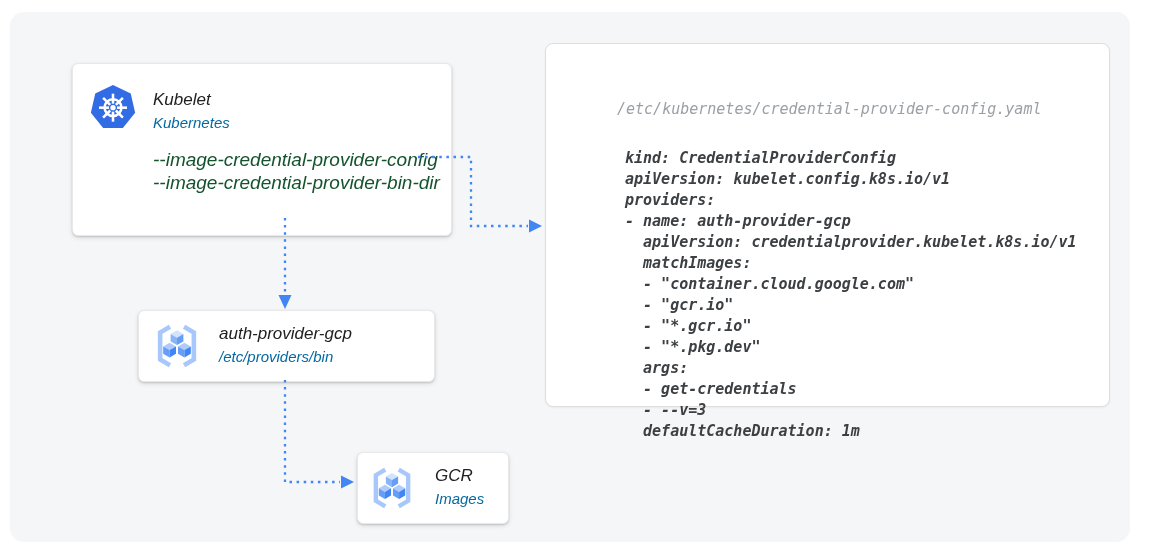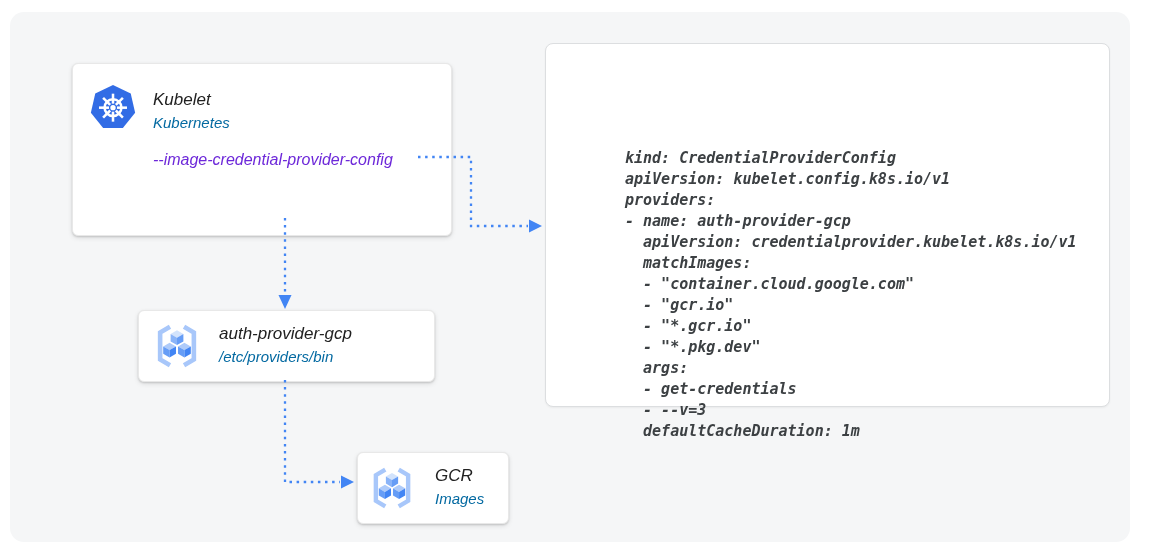--- a/index.html
+++ b/index.html
@@ -15,21 +15,21 @@
   .k8s-icon{left:16px;top:19px;width:48px;height:48px;}
   .auth-icon{left:15px;top:12px;width:46px;height:46px;}
   .gcr-icon{left:12px;top:13px;width:44px;height:44px;}
   .txt-col{position:absolute;font-style:italic;}
   .kubelet-col{left:80px;top:24px;}
   .auth-col{left:80px;top:11px;}
   .gcr-col{left:77px;top:11px;}
   .card-title{font-size:17px;line-height:24px;color:#212121;}
   .card-subtitle{font-size:15px;line-height:22px;color:#0369a1;}
   .flags-col{left:80px;top:84px;}
-  .flag-line{font-size:16px;line-height:23px;color:#6d28d9;}
+  .flag-line{font-size:19px;line-height:23px;color:#14532d;}
   .code-panel{position:absolute;left:545px;top:43px;width:565px;height:364px;background:#ffffff;
               border:1px solid #dcdee0;border-radius:8px;box-sizing:border-box;
               box-shadow:0 1px 2px rgba(0,0,0,.05);}
   .code-title{position:absolute;left:71px;top:55px;font-family:"DejaVu Sans Mono",monospace;
               font-style:italic;font-size:15px;line-height:21px;color:#9aa0a6;white-space:pre;}
   .code-body{position:absolute;left:71px;top:96px;margin:8px;font-family:"DejaVu Sans Mono",monospace;
              font-style:italic;font-weight:bold;font-size:15px;line-height:21px;color:#3c4043;white-space:pre;}
   .arrows{position:absolute;left:0;top:0;width:1150px;height:556px;pointer-events:none;}
 </style>
 </head>
@@ -56,20 +56,21 @@
         </g>
         <circle cx="18" cy="18.5" r="2" fill="#ffffff"></circle>
       </svg>
     </span>
     <div class="txt-col kubelet-col">
       <div class="card-title">Kubelet</div>
       <div class="card-subtitle">Kubernetes</div>
     </div>
     <div class="txt-col flags-col">
       <div class="flag-line">--image-credential-provider-config</div>
+      <div class="flag-line">--image-credential-provider-bin-dir</div>
     </div>
   </div>
 
   <div class="card card-auth">
     <span class="icon-wrap auth-icon">
       <svg viewBox="0 0 36 36" width="46" height="46">
         <polyline points="12.5,3 4.8,7.5 4.8,28.5 12.5,33" fill="none" stroke="#a8c7fa" stroke-width="3.6"></polyline>
         <polyline points="23.5,3 31.2,7.5 31.2,28.5 23.5,33" fill="none" stroke="#a8c7fa" stroke-width="3.6"></polyline>
         <g>
           <polygon points="18,5.7 23,8.6 18,11.5 13,8.6" fill="#d2e3fc"></polygon>
@@ -108,20 +109,21 @@
         </g>
       </svg>
     </span>
     <div class="txt-col gcr-col">
       <div class="card-title">GCR</div>
       <div class="card-subtitle">Images</div>
     </div>
   </div>
 
   <div class="code-panel">
+    <div class="code-title">/etc/kubernetes/credential-provider-config.yaml</div>
     <pre class="code-body">kind: CredentialProviderConfig
 apiVersion: kubelet.config.k8s.io/v1
 providers:
 - name: auth-provider-gcp
   apiVersion: credentialprovider.kubelet.k8s.io/v1
   matchImages:
   - "container.cloud.google.com"
   - "gcr.io"
   - "*.gcr.io"
   - "*.pkg.dev"

